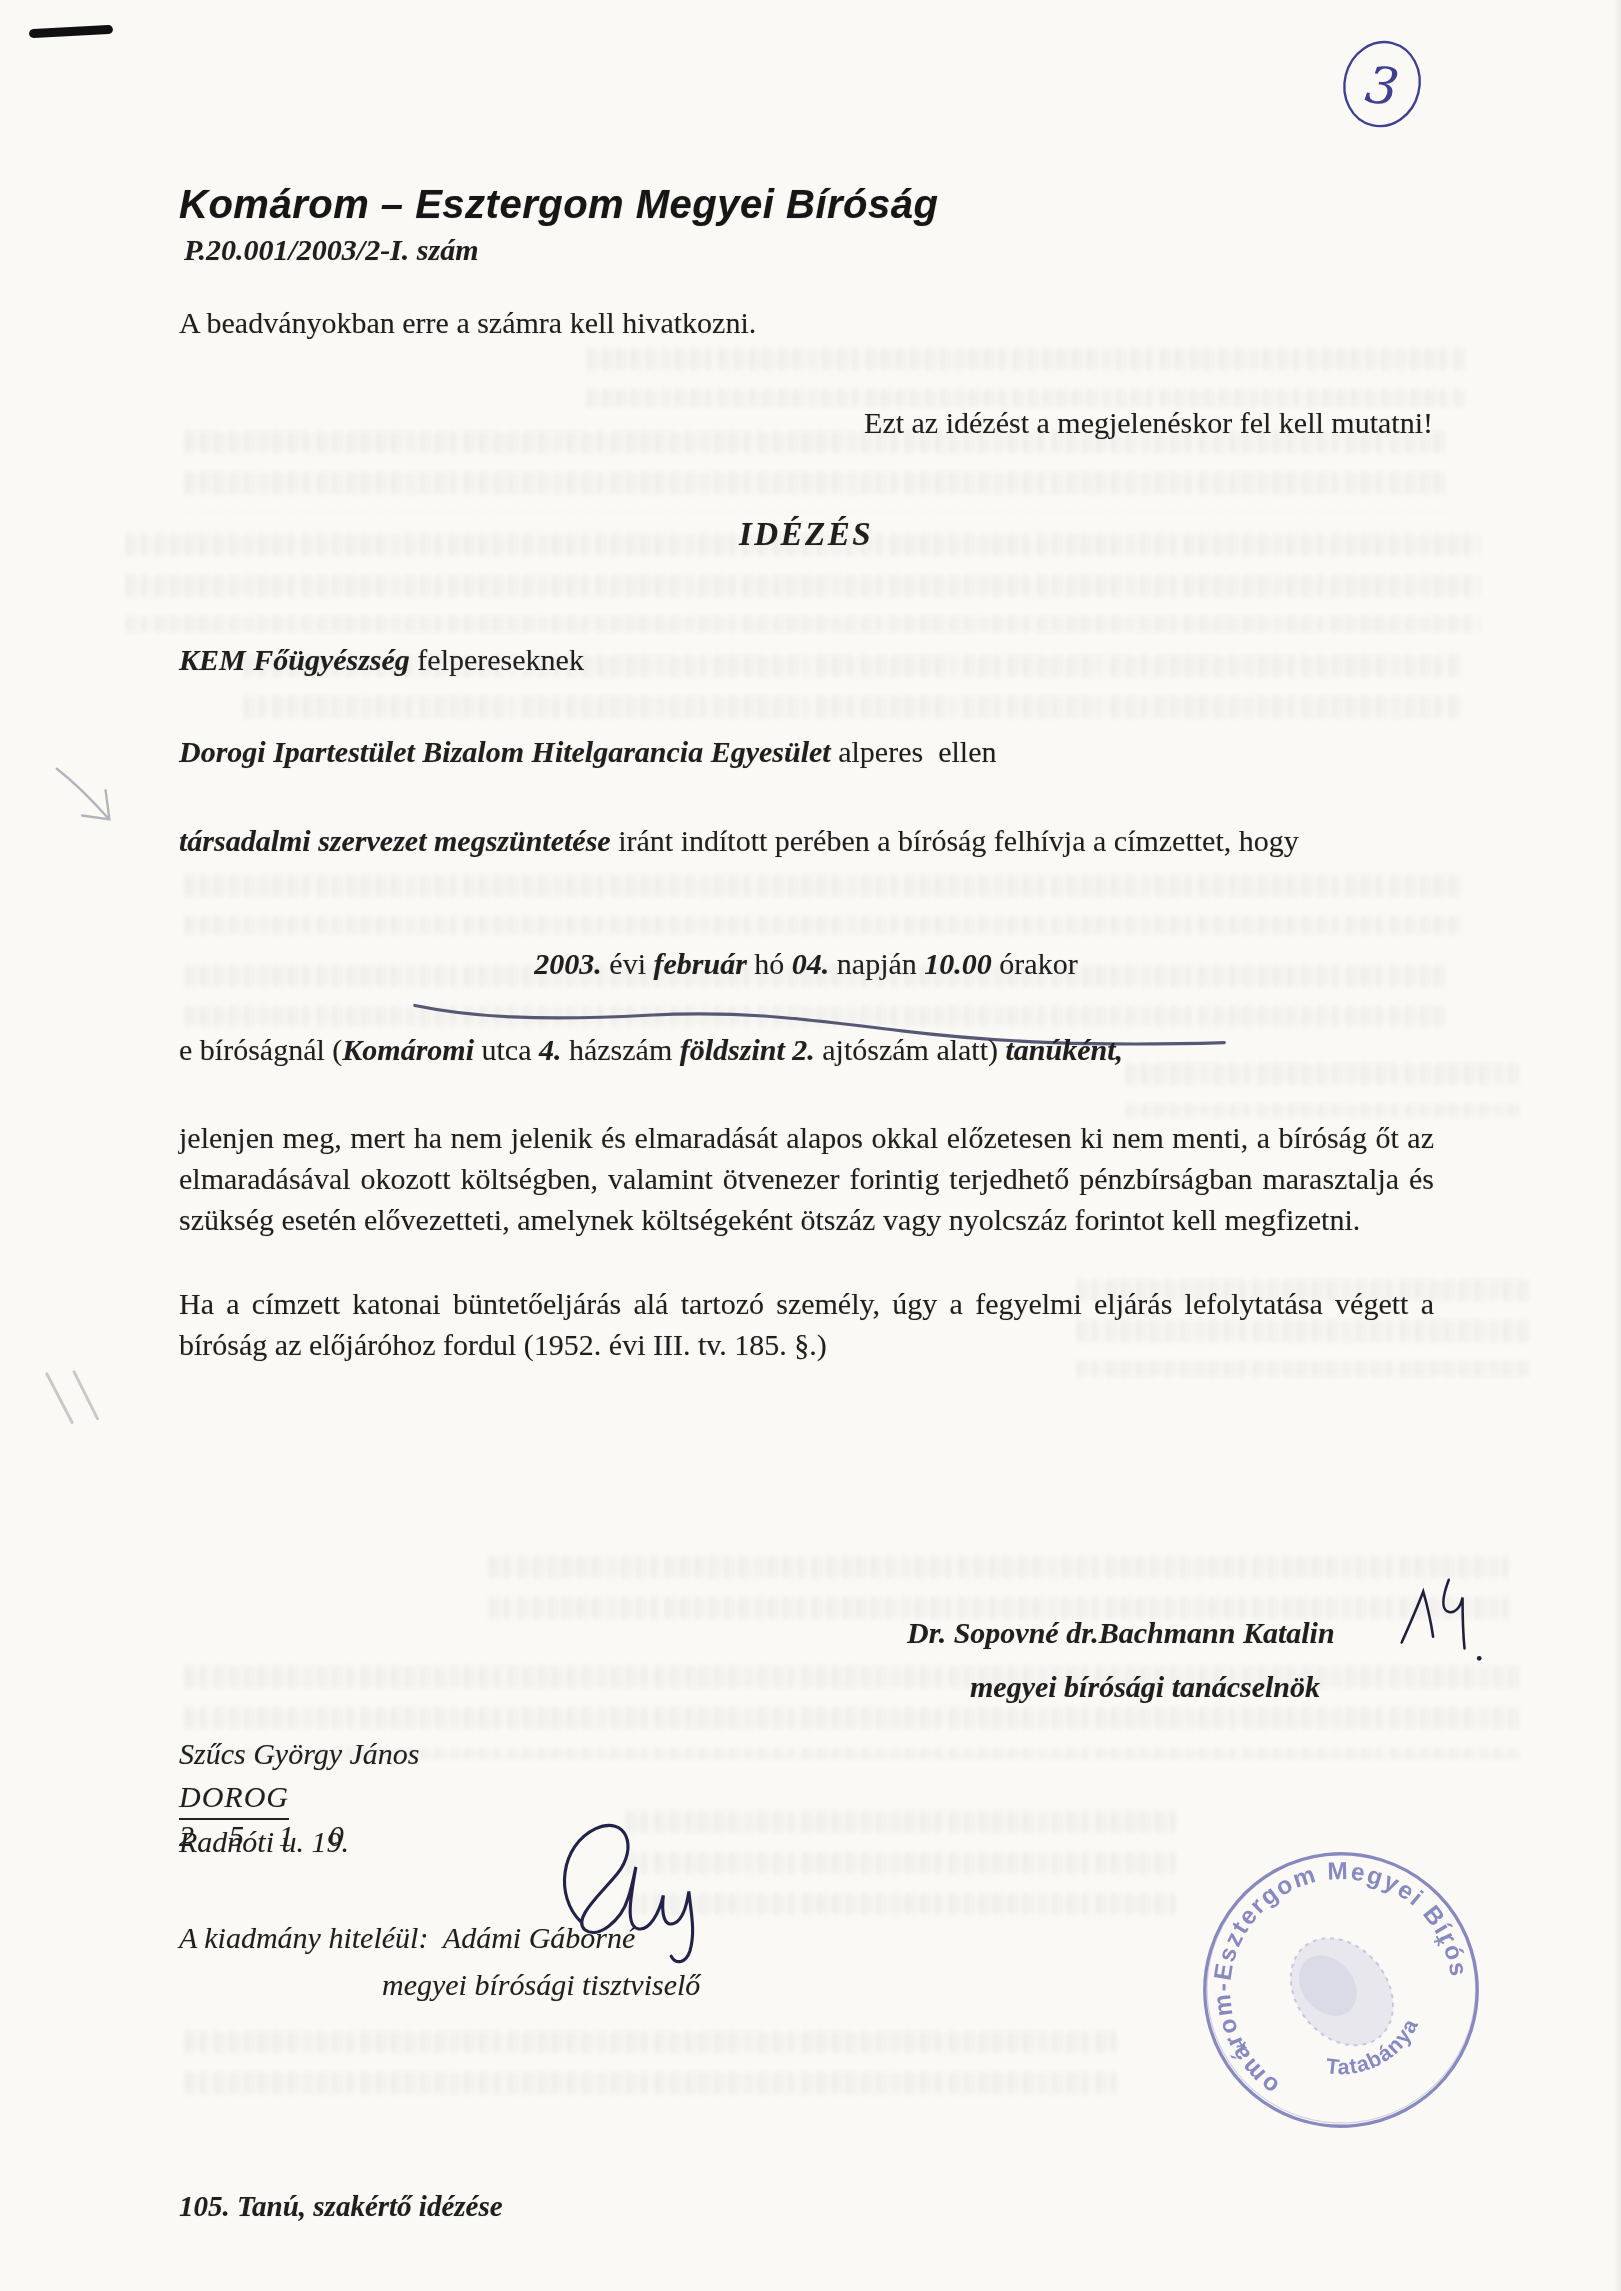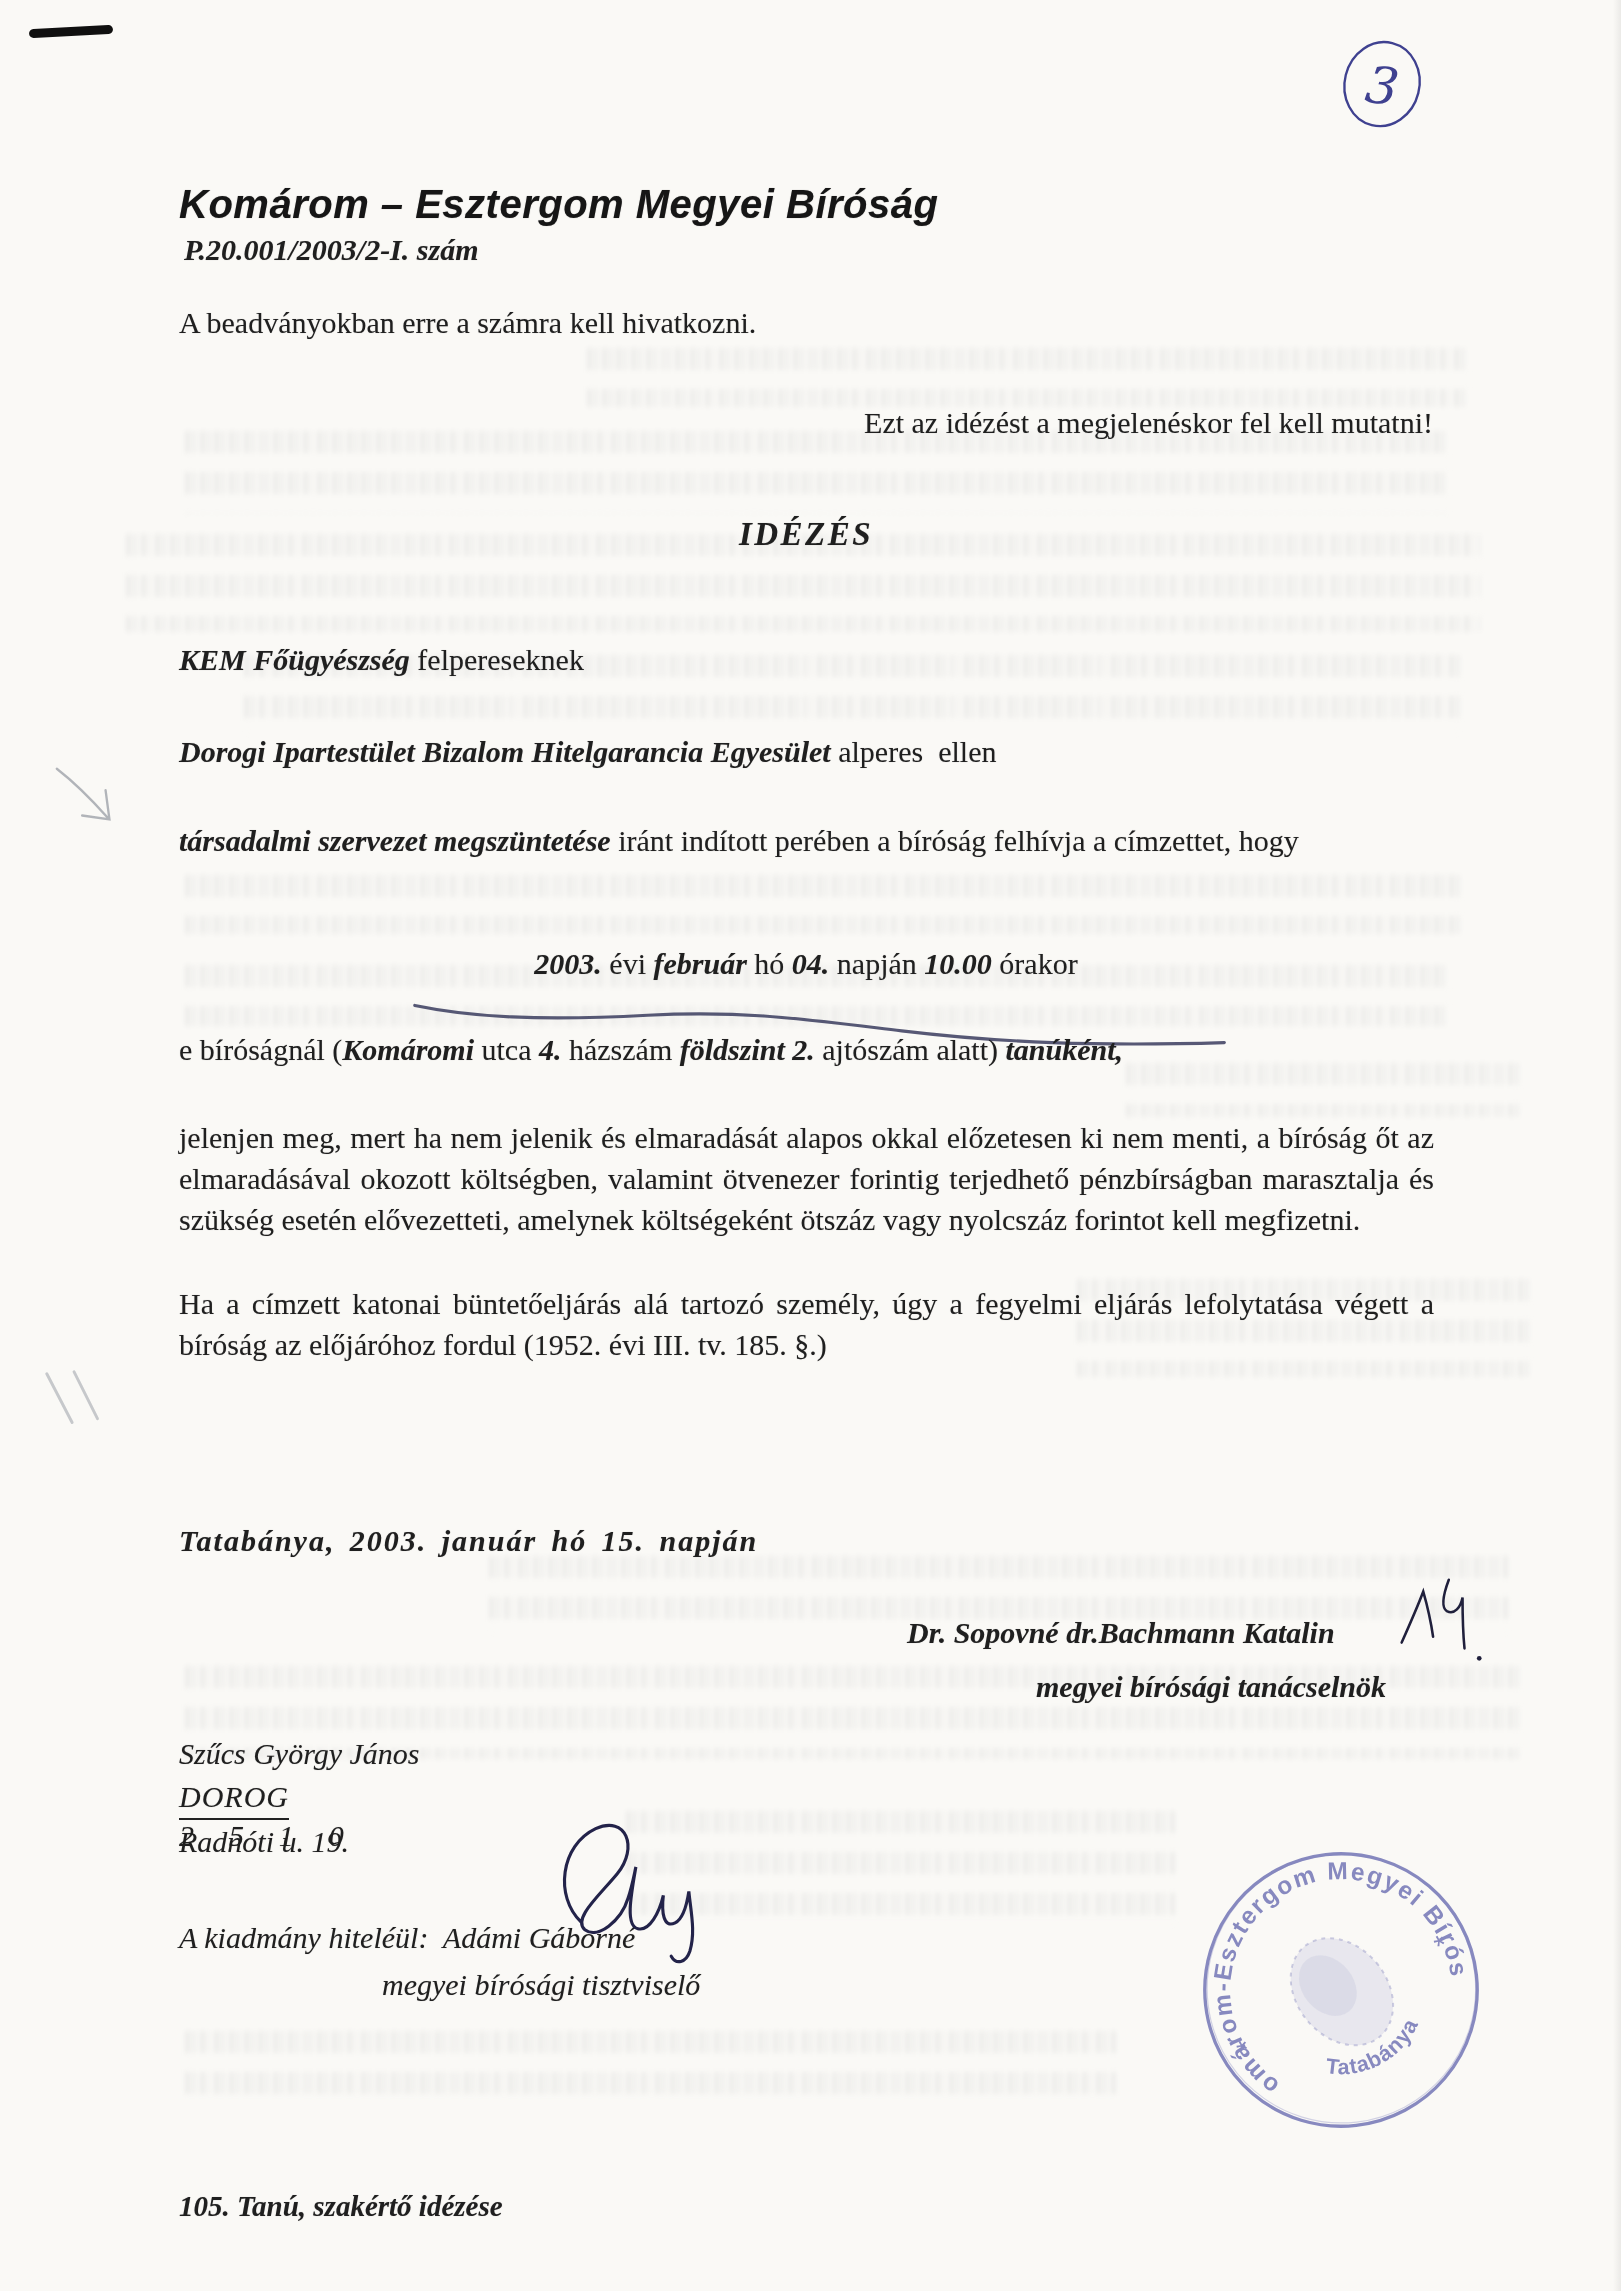--- a/index.html
+++ b/index.html
@@ -86,29 +86,28 @@
 
   <svg class="abs" style="left:392px;top:980px;" width="863" height="88" viewBox="0 0 880 90">
     <path d="M 22 26 C 80 38 150 42 260 36 C 360 31 420 40 520 52 C 620 64 720 68 850 64" fill="none" stroke="#3a3c5e" stroke-width="3.2" stroke-linecap="round" opacity=".85"></path>
   </svg>
 
   <div class="abs txt nowrap" style="left:179px;top:1029px;"><span>e bíróságnál (</span><span class="bi">Komáromi</span><span> utca </span><span class="bi">4.</span><span> házszám </span><span class="bi">földszint 2.</span><span> ajtószám alatt) </span><span class="bi">tanúként,</span></div>
 
   <div class="abs txt just" style="left:179px;top:1117px;width:1255px;line-height:41px;">jelenjen meg, mert ha nem jelenik és elmaradását alapos okkal előzetesen ki nem menti, a bíróság őt az elmaradásával okozott költségben, valamint ötvenezer forintig terjedhető pénzbírságban marasztalja és szükség esetén elővezetteti, amelynek költségeként ötszáz vagy nyolcszáz forintot kell megfizetni.</div>
   <div class="abs txt just" style="left:179px;top:1283px;width:1255px;line-height:41px;">Ha a címzett katonai büntetőeljárás alá tartozó személy, úgy a fegyelmi eljárás lefolytatása végett a bíróság az előjáróhoz fordul (1952. évi III. tv. 185. §.)</div>
 
-  <div class="abs txt bi place-date nowrap" style="left:179px;top:1520px;">Tatabánya, 2003. január hó 15. napján</div>
 
   <div class="abs txt bi nowrap" style="left:907px;top:1612px;">Dr. Sopovné dr.Bachmann Katalin</div>
   <svg class="abs" style="left:1384px;top:1564px;" width="108" height="113" viewBox="0 0 110 115">
     <path d="M 18 80 C 26 62 34 44 40 28 C 44 42 48 60 50 74" fill="none" stroke="#20203c" stroke-width="2.6" stroke-linecap="round"></path>
     <path d="M 66 16 C 60 32 58 44 64 48 C 72 52 78 44 80 34 C 80 50 80 66 82 86" fill="none" stroke="#20203c" stroke-width="2.6" stroke-linecap="round"></path>
     <circle cx="97" cy="96" r="2.4" fill="#20203c"></circle>
   </svg>
-  <div class="abs txt bi nowrap" style="left:1036px;top:1666px;">megyei bírósági tanácselnök</div>
+  <div class="abs txt bi nowrap" style="left:970px;top:1666px;">megyei bírósági tanácselnök</div>
 
   <div class="abs txt it" style="left:179px;top:1733px;">Szűcs György János</div>
   <div class="abs txt it" style="left:179px;top:1776px;"><span class="dorog">DOROG</span></div>
   <div class="abs txt it" style="left:179px;top:1821px;">Radnóti u. 19.</div>
   <div class="abs txt it postal" style="left:179px;top:1815px;">2 5 1 0</div>
 
   <div class="abs txt it pre nowrap" style="left:179px;top:1917px;">A kiadmány hiteléül:  Adámi Gáborné</div>
   <div class="abs txt it nowrap" style="left:382px;top:1964px;">megyei bírósági tisztviselő</div>
 
   <svg class="abs" style="left:527px;top:1802px;" width="206" height="172" viewBox="0 0 210 175">

